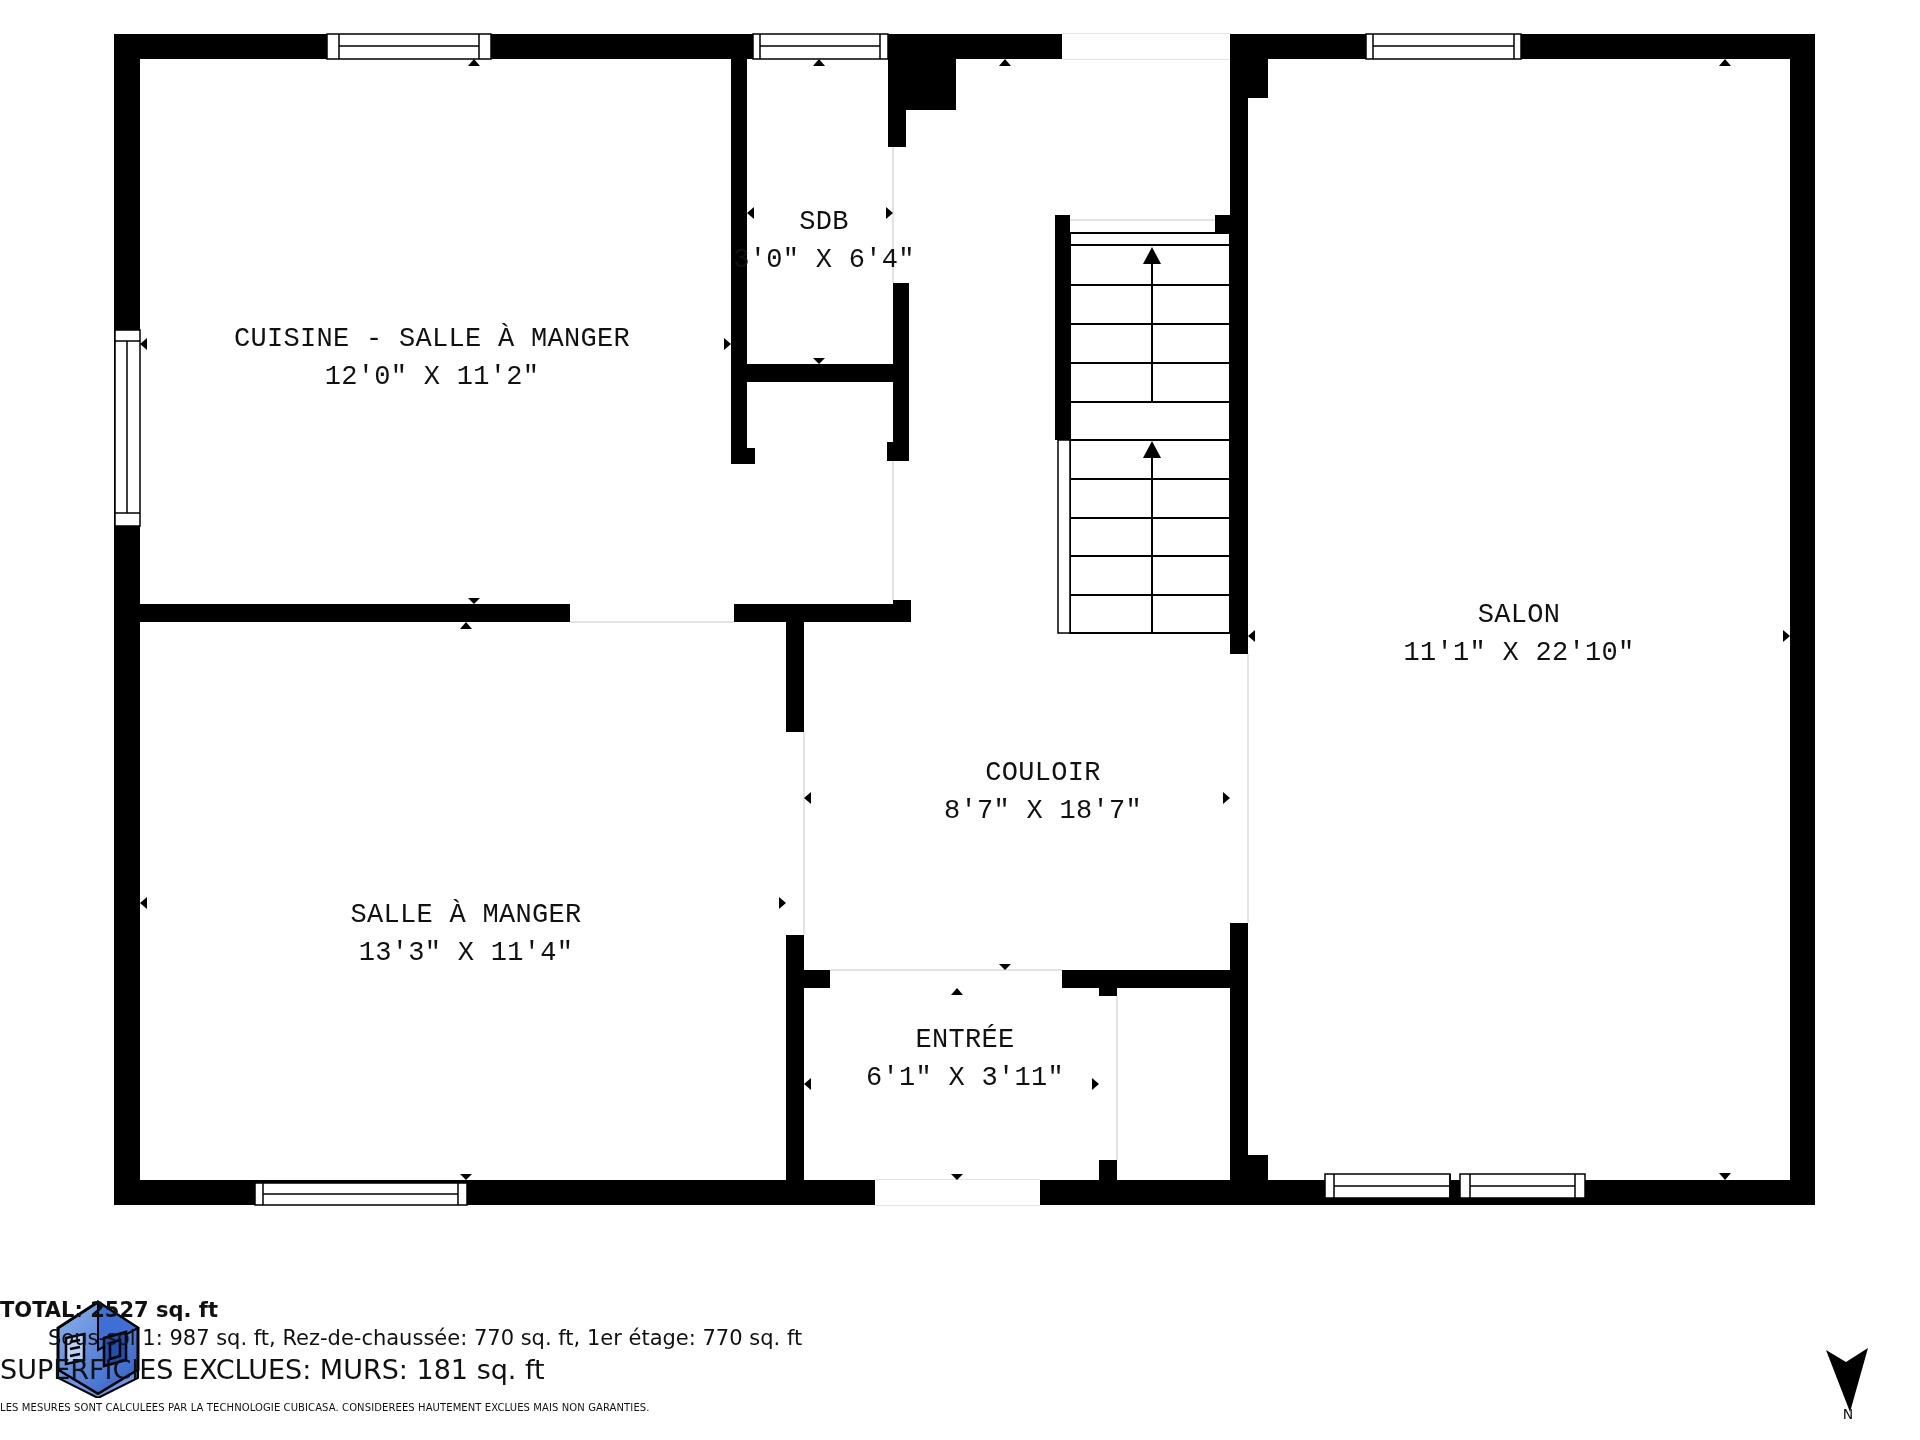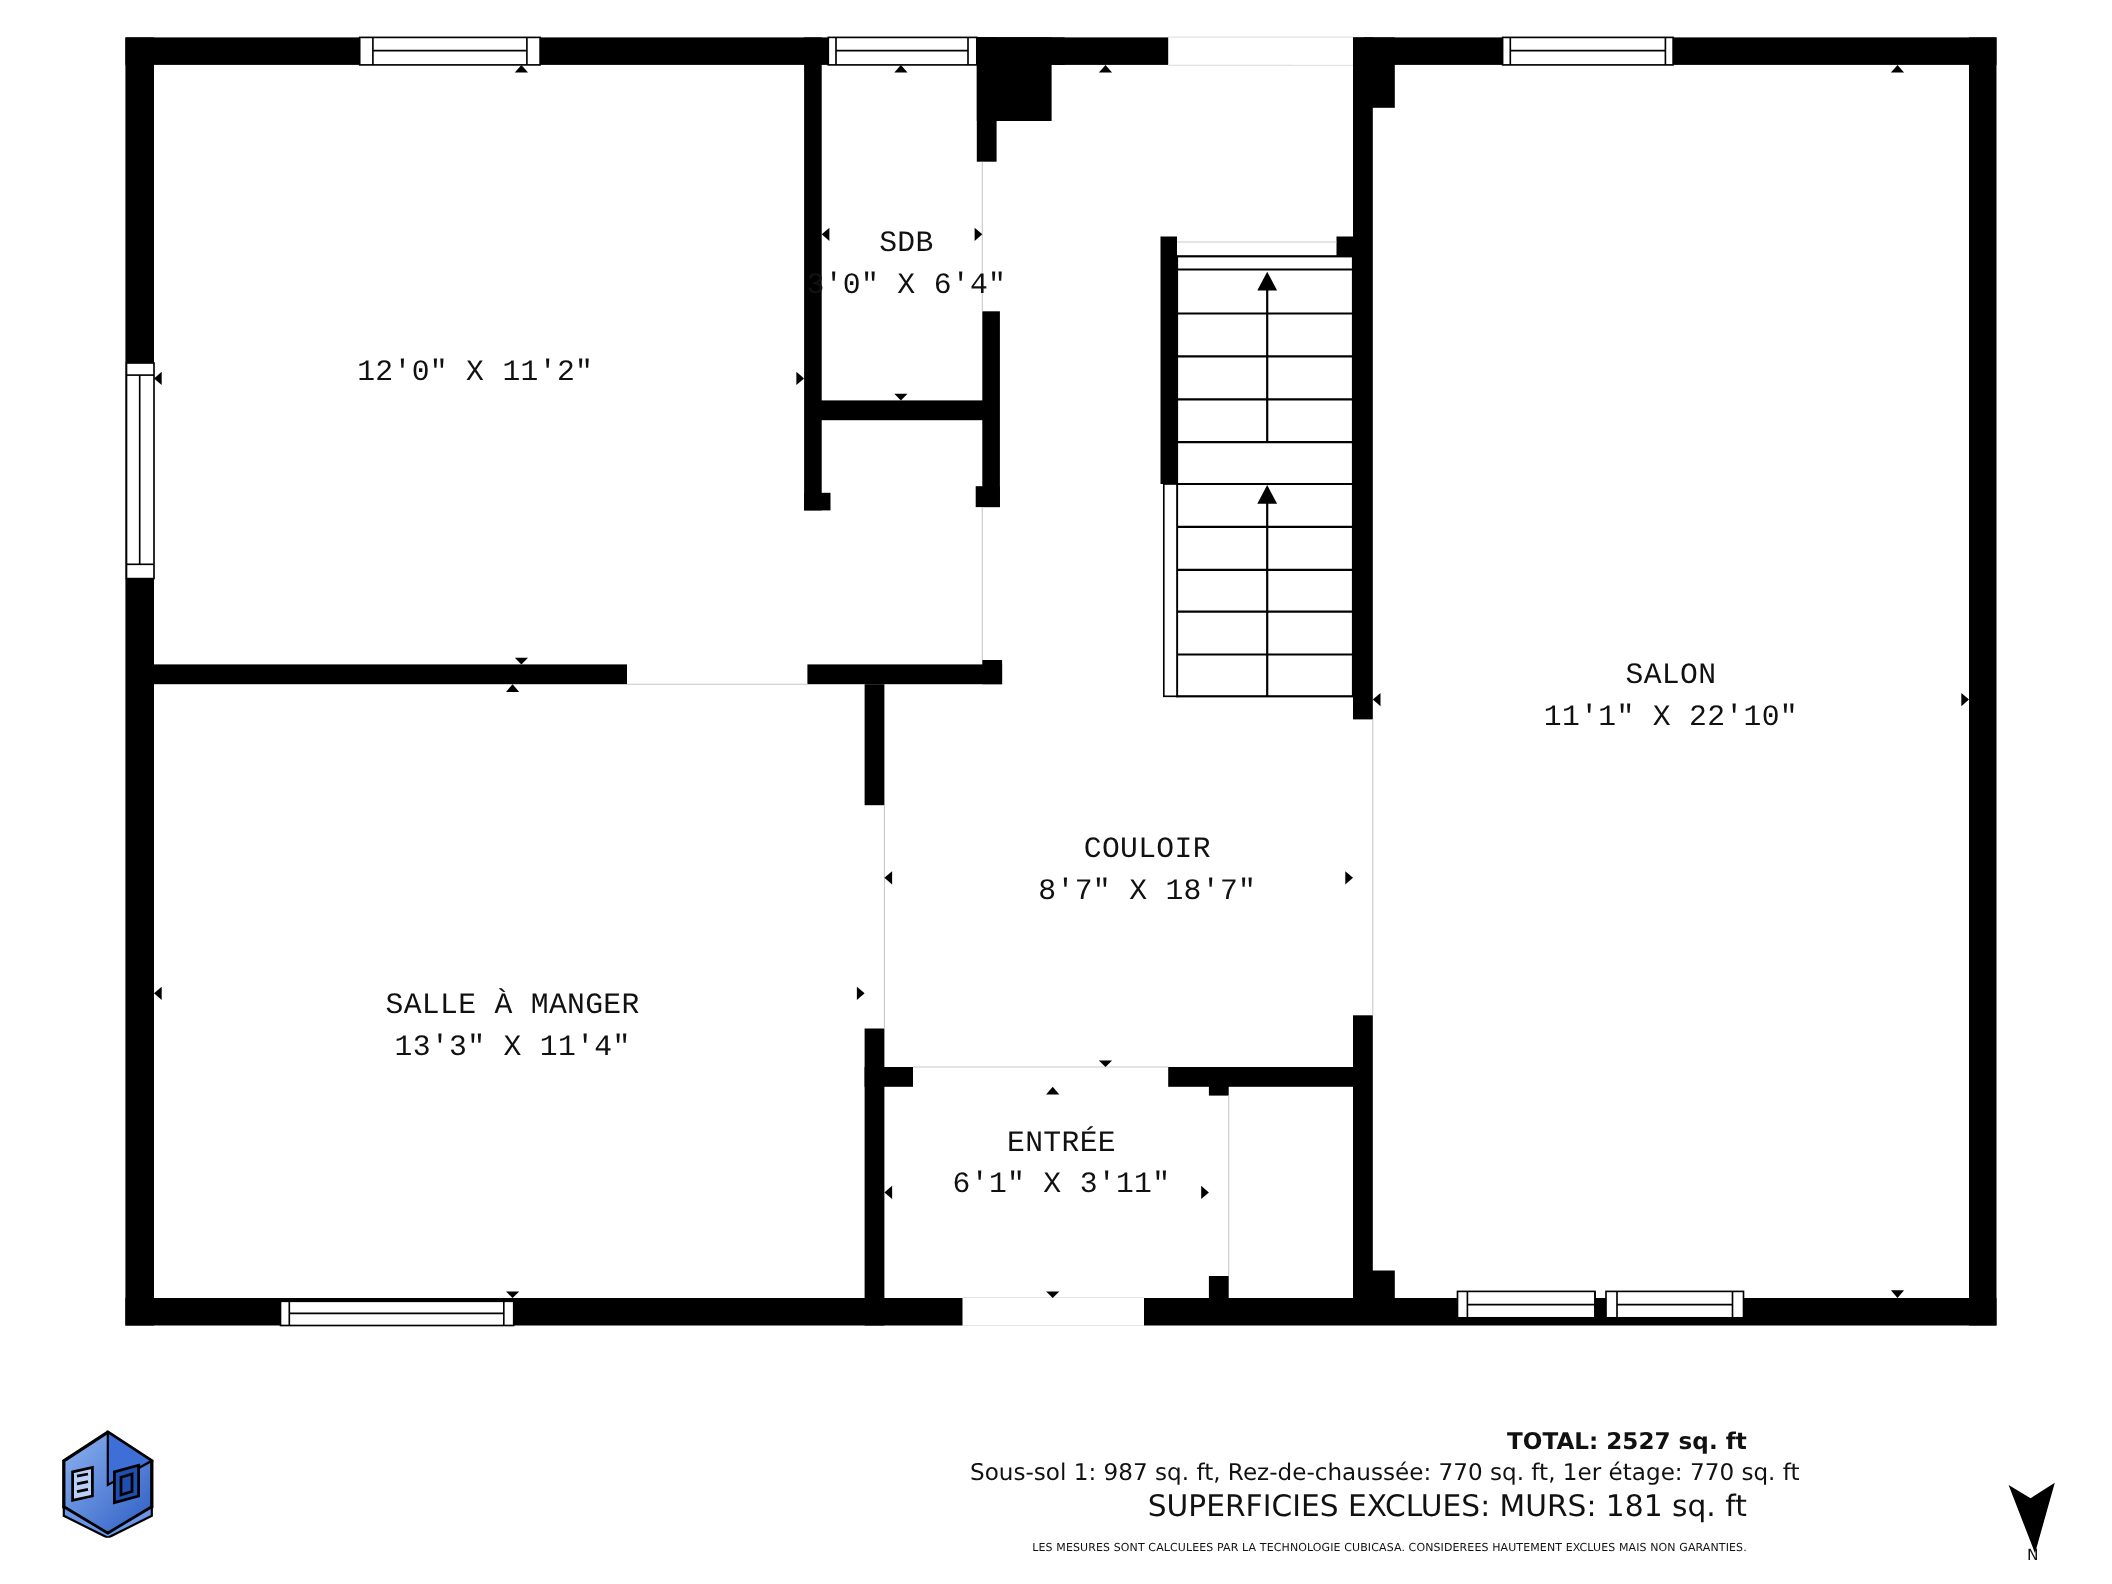--- a/index.html
+++ b/index.html
@@ -9,21 +9,21 @@
   .wall { fill: #000; }
   .win-frame { fill: #fff; stroke: #000; stroke-width: 1.5; }
   .win-line { stroke: #000; stroke-width: 1.5; }
   .door-gap { fill: #fff; }
   .thin { stroke: #c8c8c8; stroke-width: 1; fill: none; }
   .stair-line { stroke: #000; stroke-width: 2; fill: none; }
   .marker { fill: #000; }
   .room-label { position: absolute; text-align: center; font-size: 27px; line-height: 38px;
                 letter-spacing: 0.3px; white-space: nowrap; transform: translateX(-50%); }
   .room-label div { font-weight: normal; font-family: Liberation Mono, monospace; }
-  .footer { position: absolute; left: 0; width: 1588px; text-align: right; }
+  .footer { position: absolute; left: 0; width: 1588px; text-align: left; }
   #total { top: 1298px; font-size: 21px; font-weight: bold; }
   #floors { top: 1326px; font-size: 21px; margin-left: 48px; }
   #excluded { top: 1354px; font-size: 27px; }
   #disclaimer { top: 1402px; font-size: 10px; letter-spacing: 0.1px; }
   #logo { position: absolute; left: 52px; top: 1298px; width: 92px; height: 100px; }
   #north { position: absolute; left: 1818px; top: 1340px; width: 60px; height: 100px; }
   #north-label { position: absolute; left: 1838px; top: 1406px; font-size: 14px;
                  width: 20px; text-align: center; }
 </style>
 </head>
@@ -187,20 +187,21 @@
     <polygon class="marker" points="804,1084 811,1078 811,1090"></polygon>
     <polygon class="marker" points="1099,1084 1092,1078 1092,1090"></polygon>
     <polygon class="marker" points="957,1180 951,1174 963,1174"></polygon>
     <polygon class="marker" points="1248,636 1255,630 1255,642"></polygon>
     <polygon class="marker" points="1790,636 1783,630 1783,642"></polygon>
     <polygon class="marker" points="1725,1180 1719,1173 1731,1173"></polygon>
   </g>
 </svg>
 
 <div class="room-label" style="left:432px; top:320px;">
+  <div>CUISINE - SALLE À MANGER</div>
   <div>12'0" X 11'2"</div>
 </div>
 <div class="room-label" style="left:824px; top:203px;">
   <div>SDB</div>
   <div>3'0" X 6'4"</div>
 </div>
 <div class="room-label" style="left:1519px; top:596px;">
   <div>SALON</div>
   <div>11'1" X 22'10"</div>
 </div>

